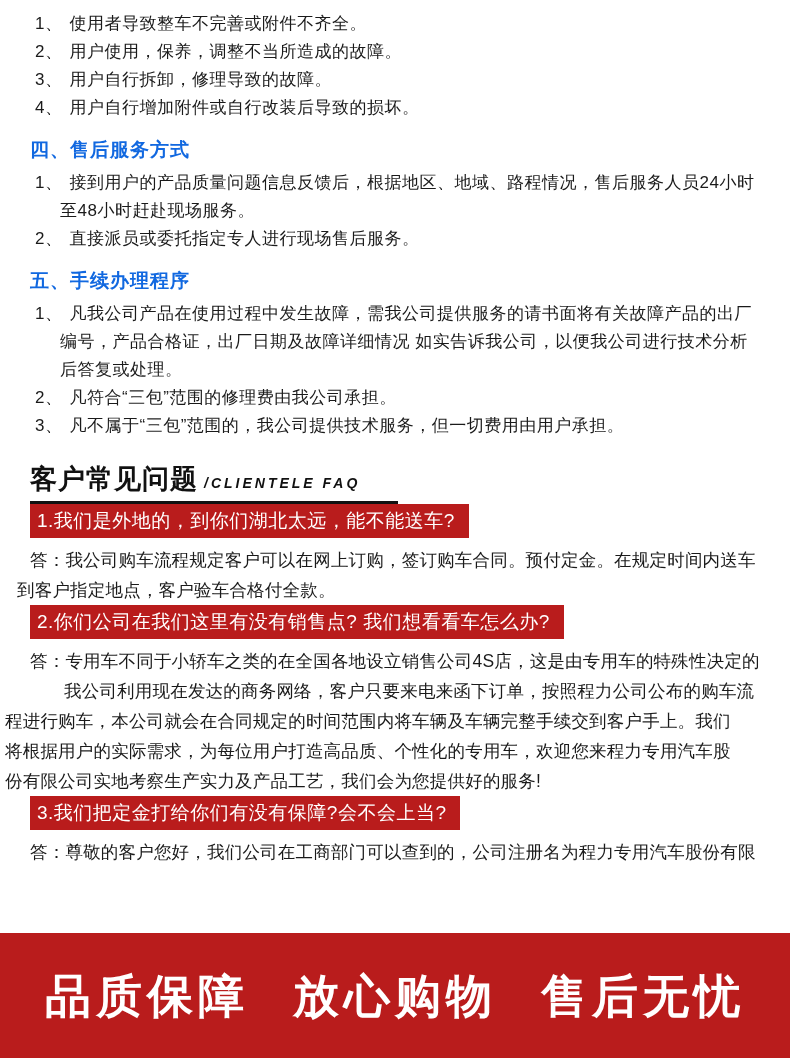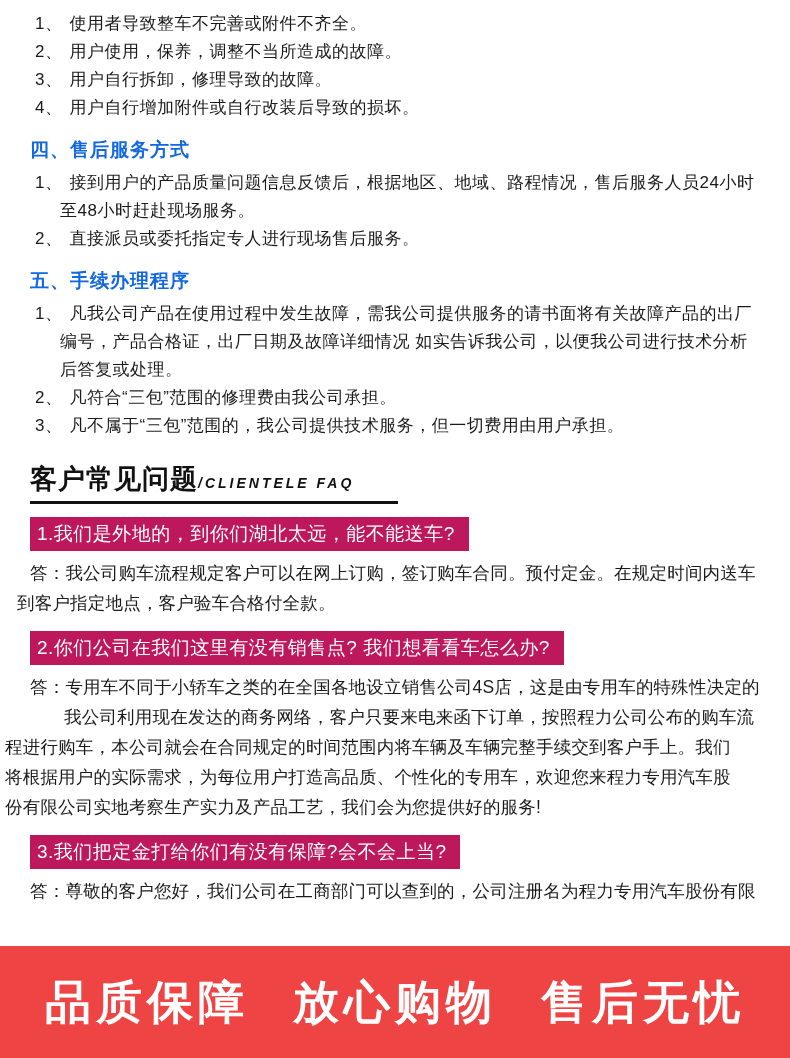--- a/index.html
+++ b/index.html
@@ -38,64 +38,64 @@
   .item-num { margin-right: 7px; }
   .item-cont { margin-left: 30px; }
 
   .faq-header {
     margin-top: 24px;
     width: 368px;
     border-bottom: 3px solid #111111;
     padding-bottom: 7px;
     display: flex;
     align-items: flex-end;
+    gap: 6px;
   }
   .faq-title-cn {
     font-size: 27px;
     font-weight: bold;
     color: #111111;
     letter-spacing: 1px;
     line-height: 30px;
   }
   .faq-title-en {
     font-size: 14px;
     font-weight: bold;
     color: #111111;
     letter-spacing: 3px;
     line-height: 22px;
     font-style: italic;
   }
   .faq-question {
     display: inline-block;
-    background: #be185d;
+    background: #b91c1c;
     color: #ffffff;
     font-size: 19px;
     line-height: 23px;
     padding: 5px 14px 6px 7px;
-    margin-top: 13px;
     margin-bottom: 7px;
     white-space: nowrap;
     letter-spacing: 0.5px;
   }
   .faq-answer { margin-left: 0; }
   .ans-line {
     font-size: 17.5px;
     line-height: 30px;
     letter-spacing: 0.2px;
     white-space: nowrap;
   }
   .ml-first { margin-left: 0; }
   .ml-hang  { margin-left: -13px; }
   .ml-flush { margin-left: -25px; }
   .ml-indent{ margin-left: 34px; }
 
   .banner {
     flex: 0 0 auto;
-    height: 112px;
-    background: #ef4444;
+    height: 125px;
+    background: #b91c1c;
     display: flex;
     align-items: center;
     justify-content: center;
     gap: 44px;
   }
   .banner-phrase {
     color: #ffffff;
     font-size: 46px;
     font-weight: bold;
     letter-spacing: 5px;

